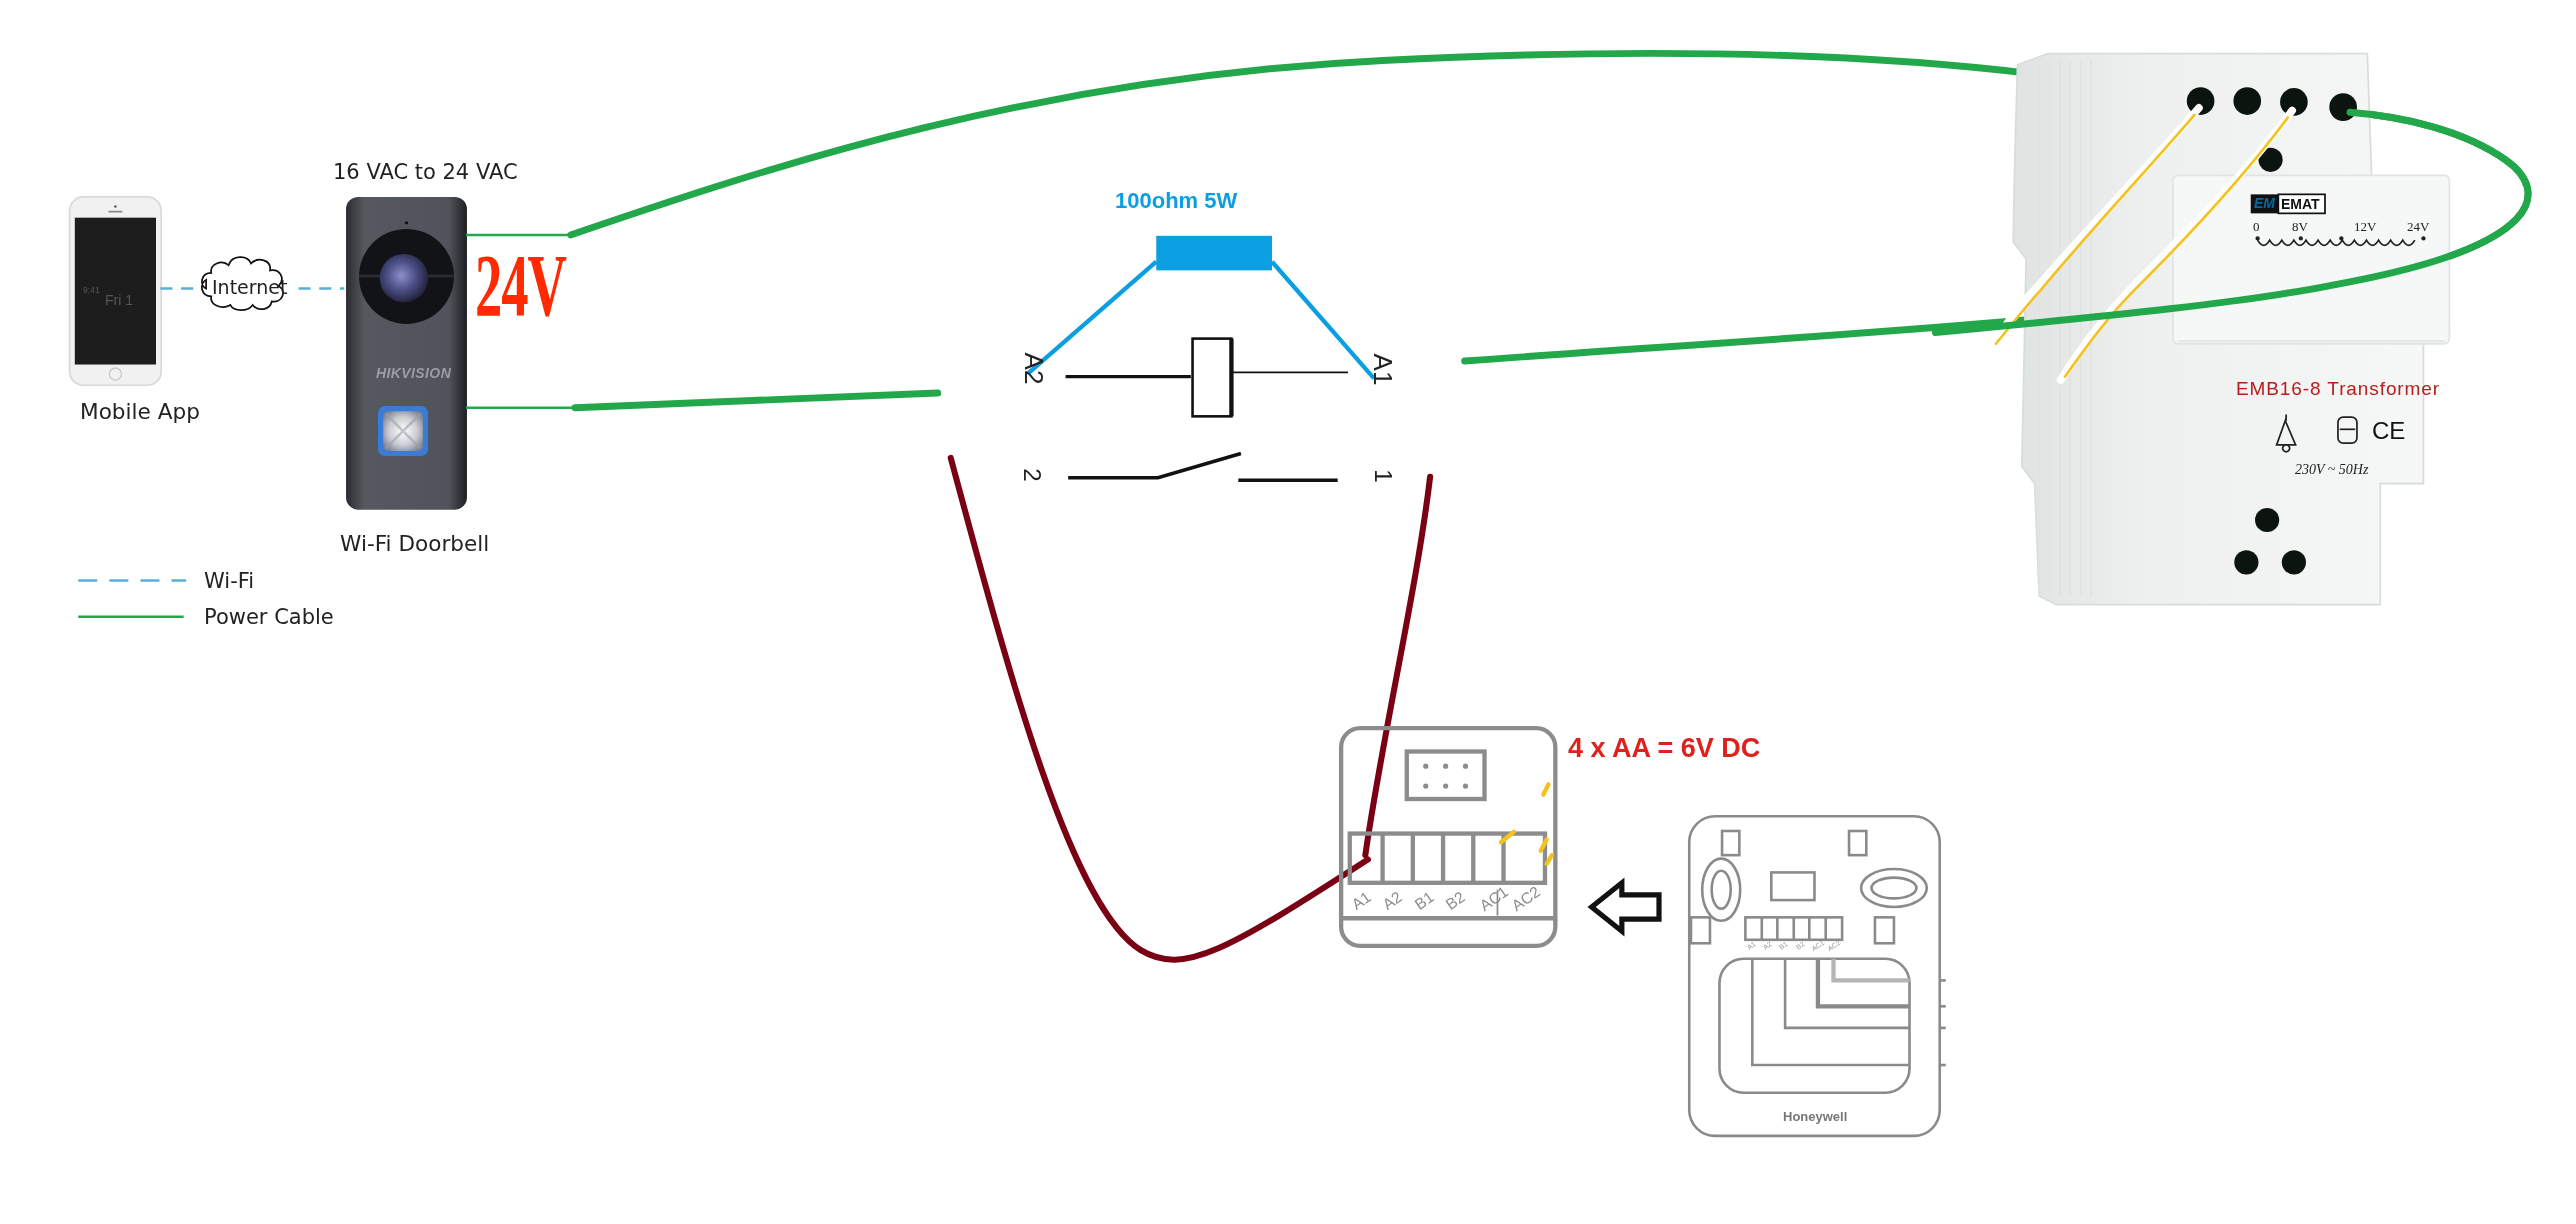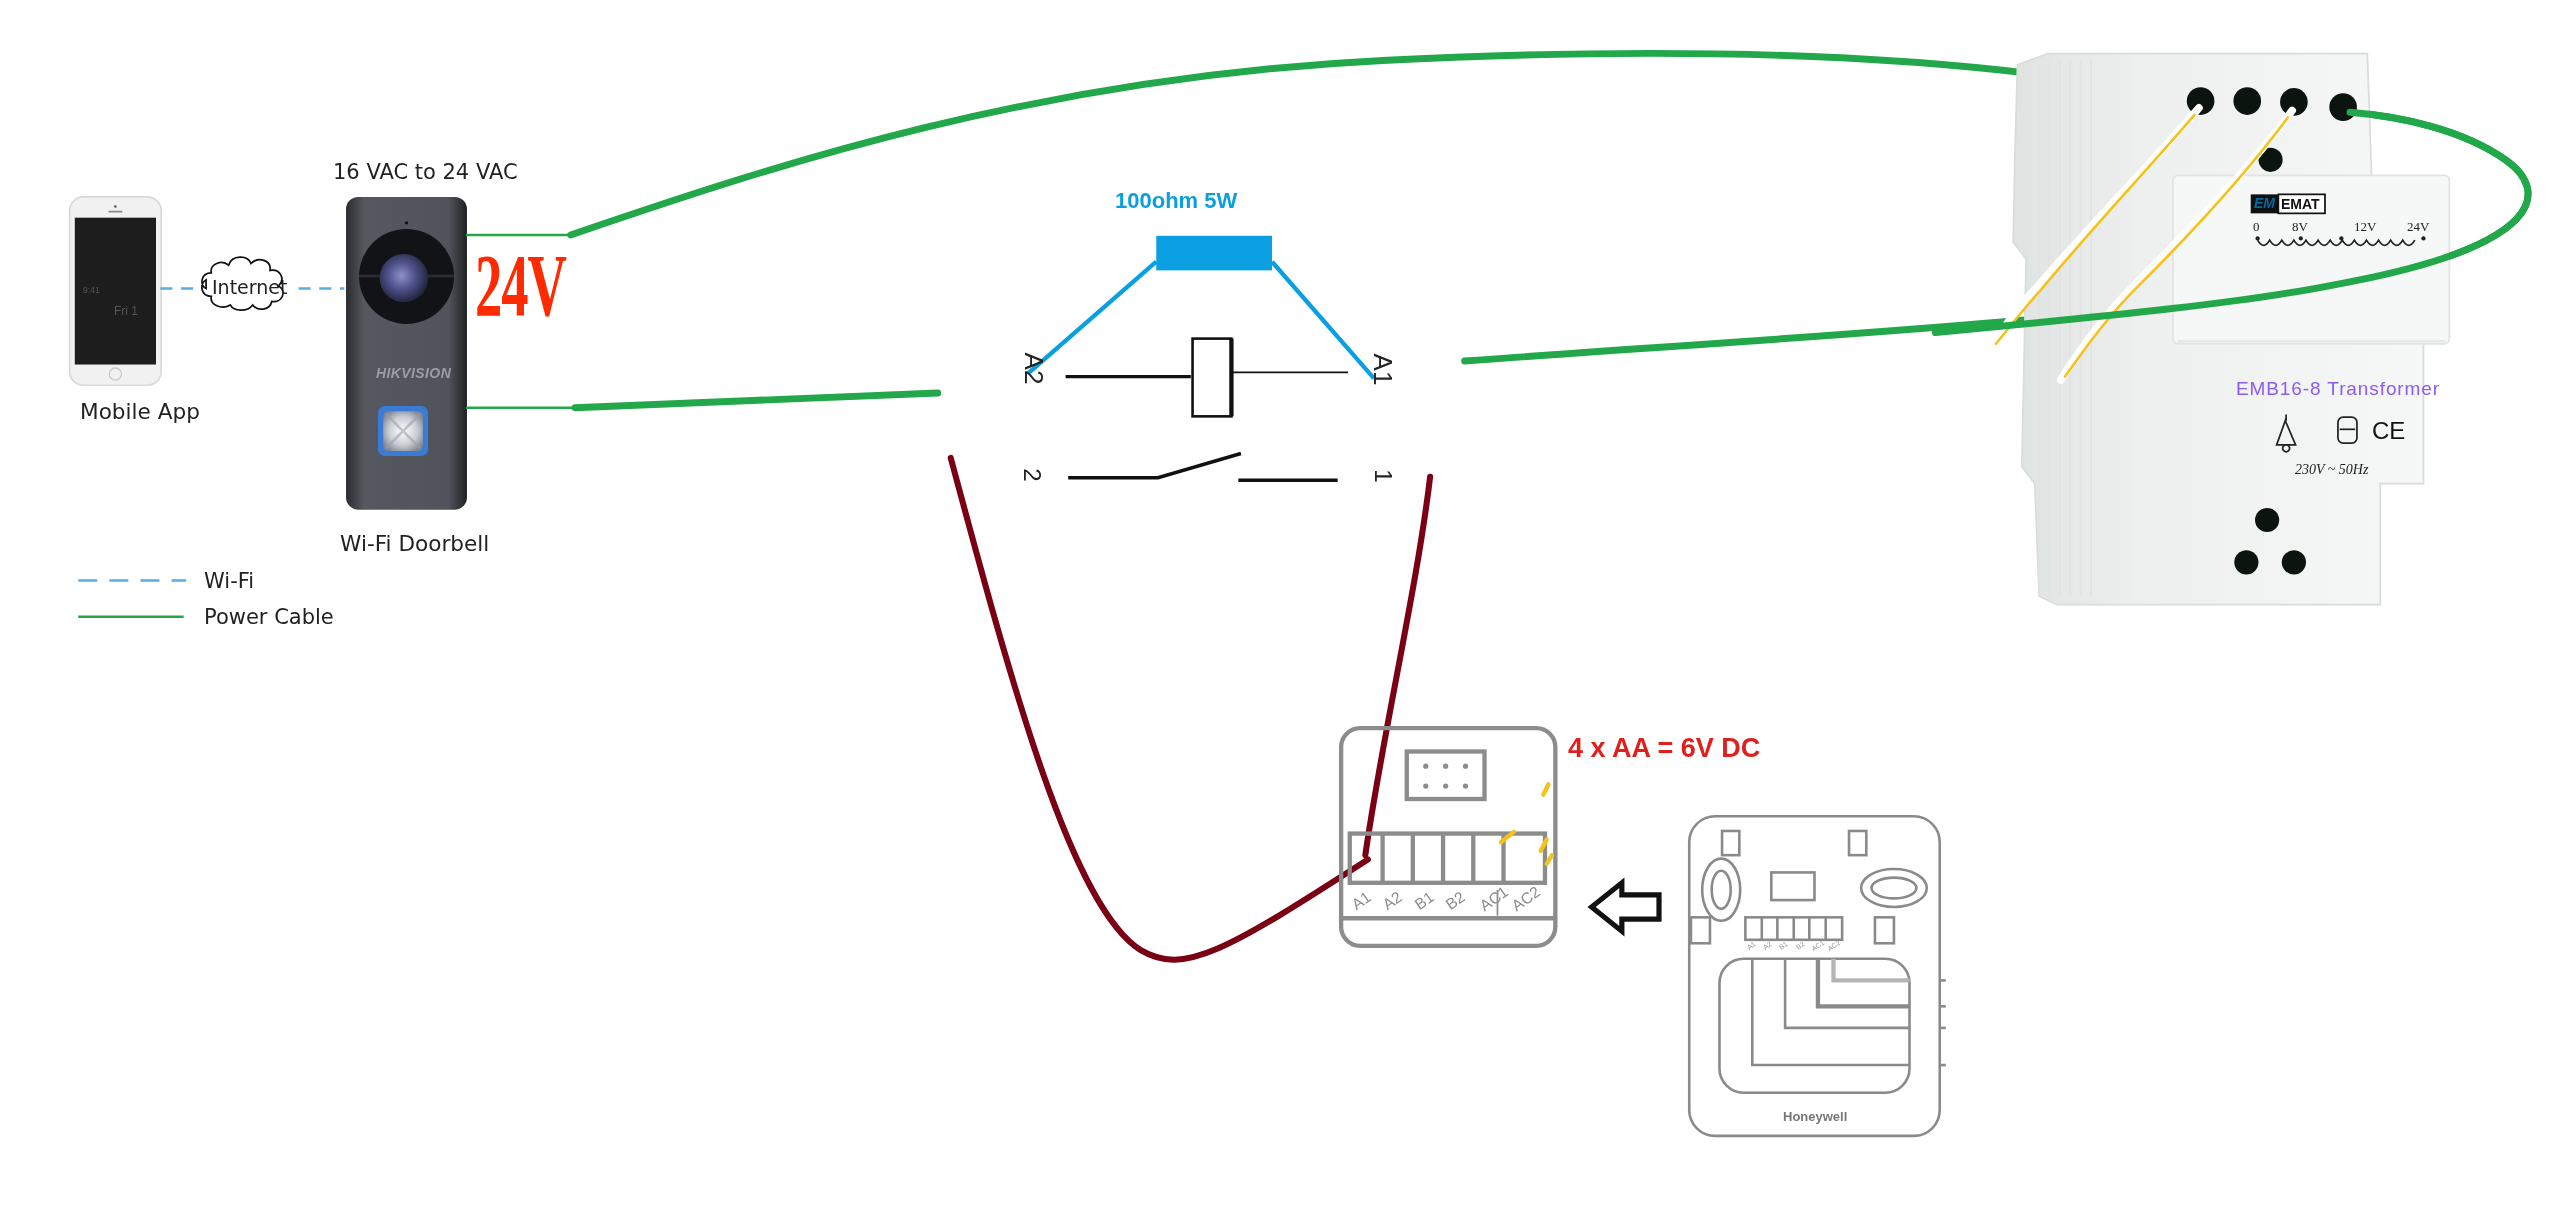--- a/index.html
+++ b/index.html
@@ -215,21 +215,21 @@
 
     <path d="M2240,385 C2450,365 2600,350 2700,330 C2950,285 2950,220 2900,185 C2850,150 2780,135 2720,130" fill="none" stroke="#22a84a" stroke-width="8" stroke-linecap="round"></path>
 
     <g>
       <line x1="90" y1="672" x2="215" y2="672" stroke="#5aaedb" stroke-width="3" stroke-dasharray="22 14"></line>
       <line x1="90" y1="714" x2="212" y2="714" stroke="#22a84a" stroke-width="3"></line>
     </g>
   </svg>
 
   <div class="lbl" style="left:83px;top:285px;font-size:8.6px;color:#555;">9:41</div>
-  <div class="lbl" style="left:105px;top:304px;font-size:12px;color:#555;margin-left:9px;">Fri 1</div>
+  <div class="lbl" style="left:105px;top:292px;font-size:14px;color:#555;">Fri 1</div>
   <div class="lbl cal" style="left:64px;top:399px;font-size:21.6px;margin-left:16px;">Mobile App</div>
   <div class="lbl cal" style="left:212px;top:276px;font-size:19px;">Internet</div>
 
   <div class="lbl cal" style="left:333px;top:160px;font-size:21px;">16 VAC to 24 VAC</div>
   <div class="lbl" style="left:376px;top:365px;font-size:14px;font-style:italic;font-weight:bold;color:#9a9da3;letter-spacing:0.4px;">HIKVISION</div>
   <div class="lbl cal" style="left:340px;top:531px;font-size:21.6px;">Wi-Fi Doorbell</div>
   <div class="lbl" style="left:475px;top:235px;font-size:88px;font-weight:bold;color:#ff2a00;font-family:'Liberation Serif',serif;transform:scaleX(0.62);transform-origin:left top;letter-spacing:-1.7px;">24V</div>
 
   <div class="lbl cal" style="left:204px;top:569px;font-size:21px;">Wi-Fi</div>
   <div class="lbl cal" style="left:204px;top:605px;font-size:21px;">Power Cable</div>
@@ -257,18 +257,18 @@
   <div class="lbl" style="left:1811px;top:942px;font-size:7px;color:#999;transform:rotate(-35deg);">AC1</div>
   <div class="lbl" style="left:1827px;top:942px;font-size:7px;color:#999;transform:rotate(-35deg);">AC2</div>
   <div class="lbl" style="left:1783px;top:1109px;font-size:13px;font-weight:bold;color:#777;">Honeywell</div>
 
   <div class="lbl" style="left:2254px;top:195px;font-size:14px;font-weight:bold;font-style:italic;color:#0369a1;">EM</div>
   <div class="lbl" style="left:2281px;top:196px;font-size:14px;font-weight:bold;color:#111;">EMAT</div>
   <div class="lbl" style="left:2253px;top:219px;font-size:13px;font-family:'Liberation Serif',serif;">0</div>
   <div class="lbl" style="left:2292px;top:219px;font-size:13px;font-family:'Liberation Serif',serif;text-align:right;">8V</div>
   <div class="lbl" style="left:2354px;top:219px;font-size:13px;font-family:'Liberation Serif',serif;">12V</div>
   <div class="lbl" style="left:2407px;top:219px;font-size:13px;font-family:'Liberation Serif',serif;">24V</div>
-  <div class="lbl" style="left:2236px;top:378px;font-size:19px;color:#8b5cf6;letter-spacing:0.9px;">EMB16-8 Transformer</div>
+  <div class="lbl" style="left:2236px;top:378px;font-size:19px;color:#b91c1c;letter-spacing:0.9px;">EMB16-8 Transformer</div>
   <div class="lbl" style="left:2372px;top:417px;font-size:24px;color:#111;">CE</div>
   <div class="lbl" style="left:2295px;top:462px;font-size:14px;font-style:italic;font-family:'Liberation Serif',serif;color:#222;">230V ~ 50Hz</div>
 
 </div>
 
 
 </body></html>

